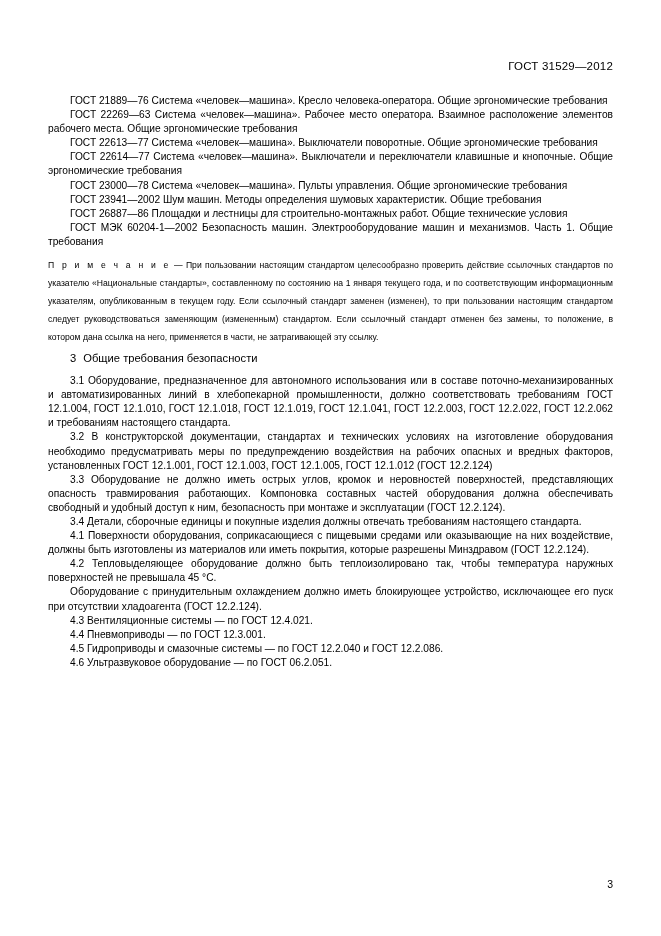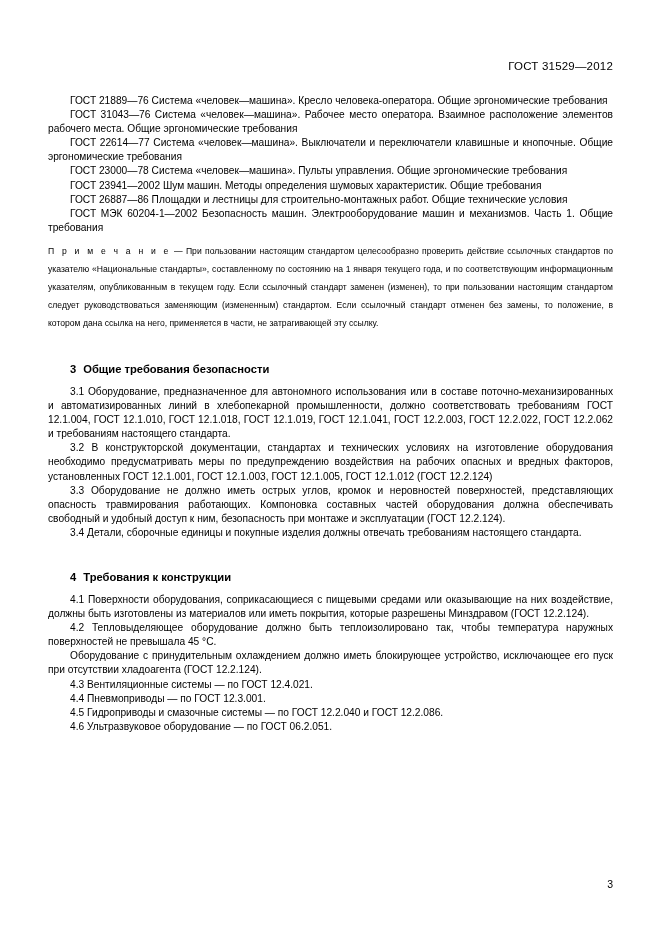--- a/index.html
+++ b/index.html
@@ -49,22 +49,22 @@
     line-height: 18px;
     text-align: justify;
     margin-top: 7px;
   }
   .note .spaced {
     letter-spacing: 2.2px;
   }
 
   h2.section {
     font-size: 11.2px;
-    font-weight: bold;
-    margin: 31px 0 10px 22px;
+    font-weight: normal;
+    margin: 6px 0 10px 22px;
   }
   h2.section .num { margin-right: 7px; }
 
   .footer-page {
     position: absolute;
     right: 48px;
     bottom: 46px;
     font-size: 10.5px;
   }
 </style>
@@ -72,21 +72,22 @@
 <body>
 
 <div class="page">
 
   <div class="header">
     <span class="std-name">ГОСТ 31529—2012</span>
   </div>
 
   <div class="body-text">
     <p class="para indent">ГОСТ 21889—76  Система «человек—машина». Кресло человека-оператора. Общие эргономические требования</p>
-    <p class="para indent">ГОСТ 31043—76  Система «человек—машина». Рабочее место оператора. Взаимное расположение элементов рабочего места. Общие эргономические требования</p>
+    <p class="para indent">ГОСТ 22269—63  Система «человек—машина». Рабочее место оператора. Взаимное расположение элементов рабочего места. Общие эргономические требования</p>
+    <p class="para indent">ГОСТ 22613—77  Система «человек—машина». Выключатели поворотные. Общие эргономические требования</p>
     <p class="para indent">ГОСТ 22614—77  Система «человек—машина». Выключатели и переключатели клавишные и кнопочные. Общие эргономические требования</p>
     <p class="para indent">ГОСТ 23000—78  Система «человек—машина». Пульты управления. Общие эргономические требования</p>
     <p class="para indent">ГОСТ 23941—2002  Шум машин. Методы определения шумовых характеристик. Общие требования</p>
     <p class="para indent">ГОСТ 26887—86  Площадки и лестницы для строительно-монтажных работ. Общие технические условия</p>
     <p class="para indent">ГОСТ МЭК 60204-1—2002  Безопасность машин. Электрооборудование машин и механизмов. Часть 1. Общие требования</p>
   </div>
 
   <div class="note">
     <span class="spaced">П р и м е ч а н и е</span><span> — При пользовании настоящим стандартом целесообразно проверить действие ссылочных стандартов по указателю «Национальные стандарты», составленному по состоянию на 1 января текущего года, и по соответствующим информационным указателям, опубликованным в текущем году. Если ссылочный стандарт заменен (изменен), то при пользовании настоящим стандартом следует руководствоваться заменяющим (измененным) стандартом. Если ссылочный стандарт отменен без замены, то положение, в котором дана ссылка на него, применяется в части, не затрагивающей эту ссылку.</span>
   </div>
@@ -95,23 +96,20 @@
     <span class="num">3</span><span>Общие требования безопасности</span>
   </h2>
 
   <div class="body-text">
     <p class="para indent">3.1 Оборудование, предназначенное для автономного использования или в составе поточно-механизированных и автоматизированных линий в хлебопекарной промышленности, должно соответствовать требованиям ГОСТ 12.1.004, ГОСТ 12.1.010, ГОСТ 12.1.018, ГОСТ 12.1.019, ГОСТ 12.1.041, ГОСТ 12.2.003, ГОСТ 12.2.022, ГОСТ 12.2.062 и требованиям настоящего стандарта.</p>
     <p class="para indent">3.2 В конструкторской документации, стандартах и технических условиях на изготовление оборудования необходимо предусматривать меры по предупреждению воздействия на рабочих опасных и вредных факторов, установленных ГОСТ 12.1.001, ГОСТ 12.1.003, ГОСТ 12.1.005, ГОСТ 12.1.012 (ГОСТ 12.2.124)</p>
     <p class="para indent">3.3 Оборудование не должно иметь острых углов, кромок и неровностей поверхностей, представляющих опасность травмирования работающих. Компоновка составных частей оборудования должна обеспечивать свободный и удобный доступ к ним, безопасность при монтаже и эксплуатации (ГОСТ 12.2.124).</p>
     <p class="para indent">3.4 Детали, сборочные единицы и покупные изделия должны отвечать требованиям настоящего стандарта.</p>
   </div>
 
-  <h2 class="section">
-    <span class="num">4</span><span>Требования к конструкции</span>
-  </h2>
 
   <div class="body-text">
     <p class="para indent">4.1 Поверхности оборудования, соприкасающиеся с пищевыми средами или оказывающие на них воздействие, должны быть изготовлены из материалов или иметь покрытия, которые разрешены Минздравом (ГОСТ 12.2.124).</p>
     <p class="para indent">4.2 Тепловыделяющее оборудование должно быть теплоизолировано так, чтобы температура наружных поверхностей не превышала 45 °С.</p>
     <p class="para indent">Оборудование с принудительным охлаждением должно иметь блокирующее устройство, исключающее его пуск при отсутствии хладоагента (ГОСТ 12.2.124).</p>
     <p class="para indent">4.3 Вентиляционные системы — по ГОСТ 12.4.021.</p>
     <p class="para indent">4.4 Пневмоприводы — по ГОСТ 12.3.001.</p>
     <p class="para indent">4.5 Гидроприводы и смазочные системы — по ГОСТ 12.2.040 и ГОСТ 12.2.086.</p>
     <p class="para indent">4.6 Ультразвуковое оборудование — по ГОСТ 06.2.051.</p>
   </div>

